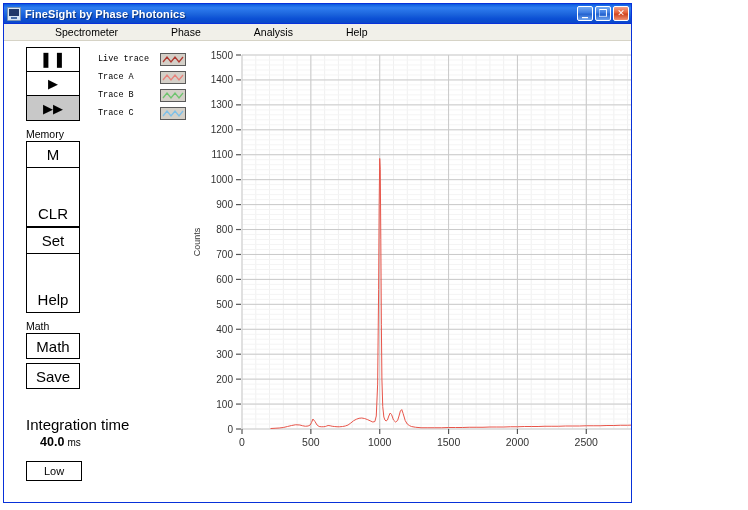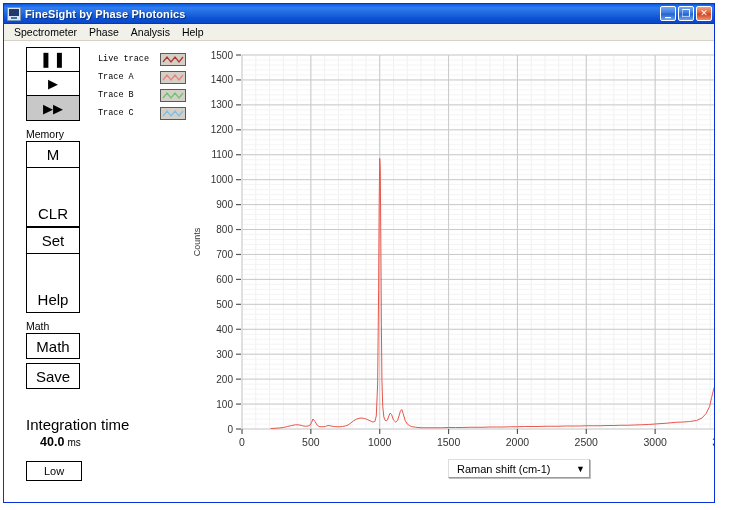--- a/index.html
+++ b/index.html
@@ -9,21 +9,21 @@
   body {
     width: 748px; height: 510px;
     font-family: "Liberation Sans", sans-serif;
     overflow: hidden;
   }
 
   
   .window {
     position: absolute;
     left: 3px; top: 3px;
-    width: 712px; height: 500px;
+    width: 629px; height: 500px;
     border: 1px solid #0831d9;
     background: #ffffff;
     box-sizing: border-box;
     display: flex;
     flex-direction: column;
   }
   .titlebar {
     height: 20px;
     background: linear-gradient(180deg,#0958dd 0%,#1a69e6 8%,#2f7df0 20%,#1d66dd 52%,#0b4fd4 78%,#0b48c8 100%);
     display: flex;
@@ -96,20 +96,21 @@
     align-items: center;
     padding-left: 4px;
     box-sizing: border-box;
     flex: 0 0 auto;
   }
   .menuitem {
     font-size: 10.5px;
     color: #000;
     padding: 1px 6px;
     white-space: nowrap;
+    margin-left: 41px;
   }
 
   .client {
     flex: 1 1 auto;
     position: relative;
     background: #ffffff;
     overflow: hidden;
   }
 
   
@@ -530,20 +531,16 @@
           <text x="327.4285714285714" y="399" text-anchor="middle" font-family="&quot;Liberation Sans&quot;, sans-serif" font-size="10.5" fill="#333">2000</text>
           <line x1="396.2857142857143" y1="382" x2="396.2857142857143" y2="387" stroke="#555" stroke-width="1.2"></line>
           <text x="396.2857142857143" y="399" text-anchor="middle" font-family="&quot;Liberation Sans&quot;, sans-serif" font-size="10.5" fill="#333">2500</text>
           <line x1="465.1428571428571" y1="382" x2="465.1428571428571" y2="387" stroke="#555" stroke-width="1.2"></line>
           <text x="465.1428571428571" y="399" text-anchor="middle" font-family="&quot;Liberation Sans&quot;, sans-serif" font-size="10.5" fill="#333">3000</text>
           <line x1="534" y1="382" x2="534" y2="387" stroke="#555" stroke-width="1.2"></line>
           <text x="534" y="399" text-anchor="middle" font-family="&quot;Liberation Sans&quot;, sans-serif" font-size="10.5" fill="#333">3500</text>
           <polyline points="80.92,381.50 85.05,381.25 89.18,381.00 93.31,380.50 97.45,379.51 101.58,378.51 105.71,377.76 109.84,378.01 112.59,378.76 115.35,379.26 118.10,379.01 120.17,378.01 121.55,375.52 122.92,372.03 124.99,374.52 127.05,378.01 129.12,379.51 131.19,379.76 133.25,379.76 135.32,379.51 136.69,379.01 138.07,378.51 140.14,378.76 142.20,379.26 144.27,379.51 147.02,379.76 149.78,379.76 152.53,379.51 155.29,379.01 158.04,378.01 160.79,376.02 163.55,373.77 166.30,372.28 169.06,371.28 171.81,371.03 174.57,371.53 177.32,372.53 180.07,373.77 182.83,375.02 184.89,374.52 186.27,369.03 187.65,337.12 188.61,242.37 189.16,157.60 189.71,111.47 190.27,122.69 190.82,192.51 191.37,277.28 191.92,332.13 192.74,359.56 193.85,370.03 194.95,373.02 196.05,374.02 197.43,373.02 198.80,369.03 200.18,366.04 201.56,367.54 203.49,373.02 205.55,375.02 207.62,373.52 208.99,369.03 210.37,364.05 211.75,362.55 213.13,366.54 215.19,373.52 217.26,377.01 219.32,378.51 221.39,379.51 225.52,380.25 231.03,380.75 237.91,380.75 244.80,380.75 251.69,380.75 258.57,380.50 265.46,380.50 272.34,380.50 279.23,380.25 286.11,380.25 293.00,380.25 299.89,380.01 306.77,380.01 313.66,380.01 320.54,379.76 327.43,379.76 334.31,379.51 341.20,379.51 348.09,379.51 354.97,379.26 361.86,379.26 368.74,379.26 375.63,379.01 382.51,379.01 389.40,379.01 396.29,378.76 403.17,378.76 410.06,378.76 416.94,378.51 423.83,378.51 430.71,378.26 437.60,378.26 444.49,378.01 451.37,377.76 458.26,377.51 465.14,377.01 472.03,376.51 478.91,376.02 485.80,375.27 492.69,375.02 499.57,374.52 506.46,373.52 511.97,371.03 516.10,366.54 519.54,359.56 521.61,350.58 523.67,342.11 525.74,336.62 528.49,333.63 531.25,335.62 534.00,339.61" fill="none" stroke="#e8554a" stroke-width="1" stroke-linejoin="round" stroke-linecap="round"></polyline>
         </svg>
 
-      <div class="xaxis-sel">
-        <span class="lbl">Raman shift (cm-1)</span>
-        <span class="arrow">▼</span>
-      </div>
     </div>
 
   </div>
 </div>
 
 </body></html>

